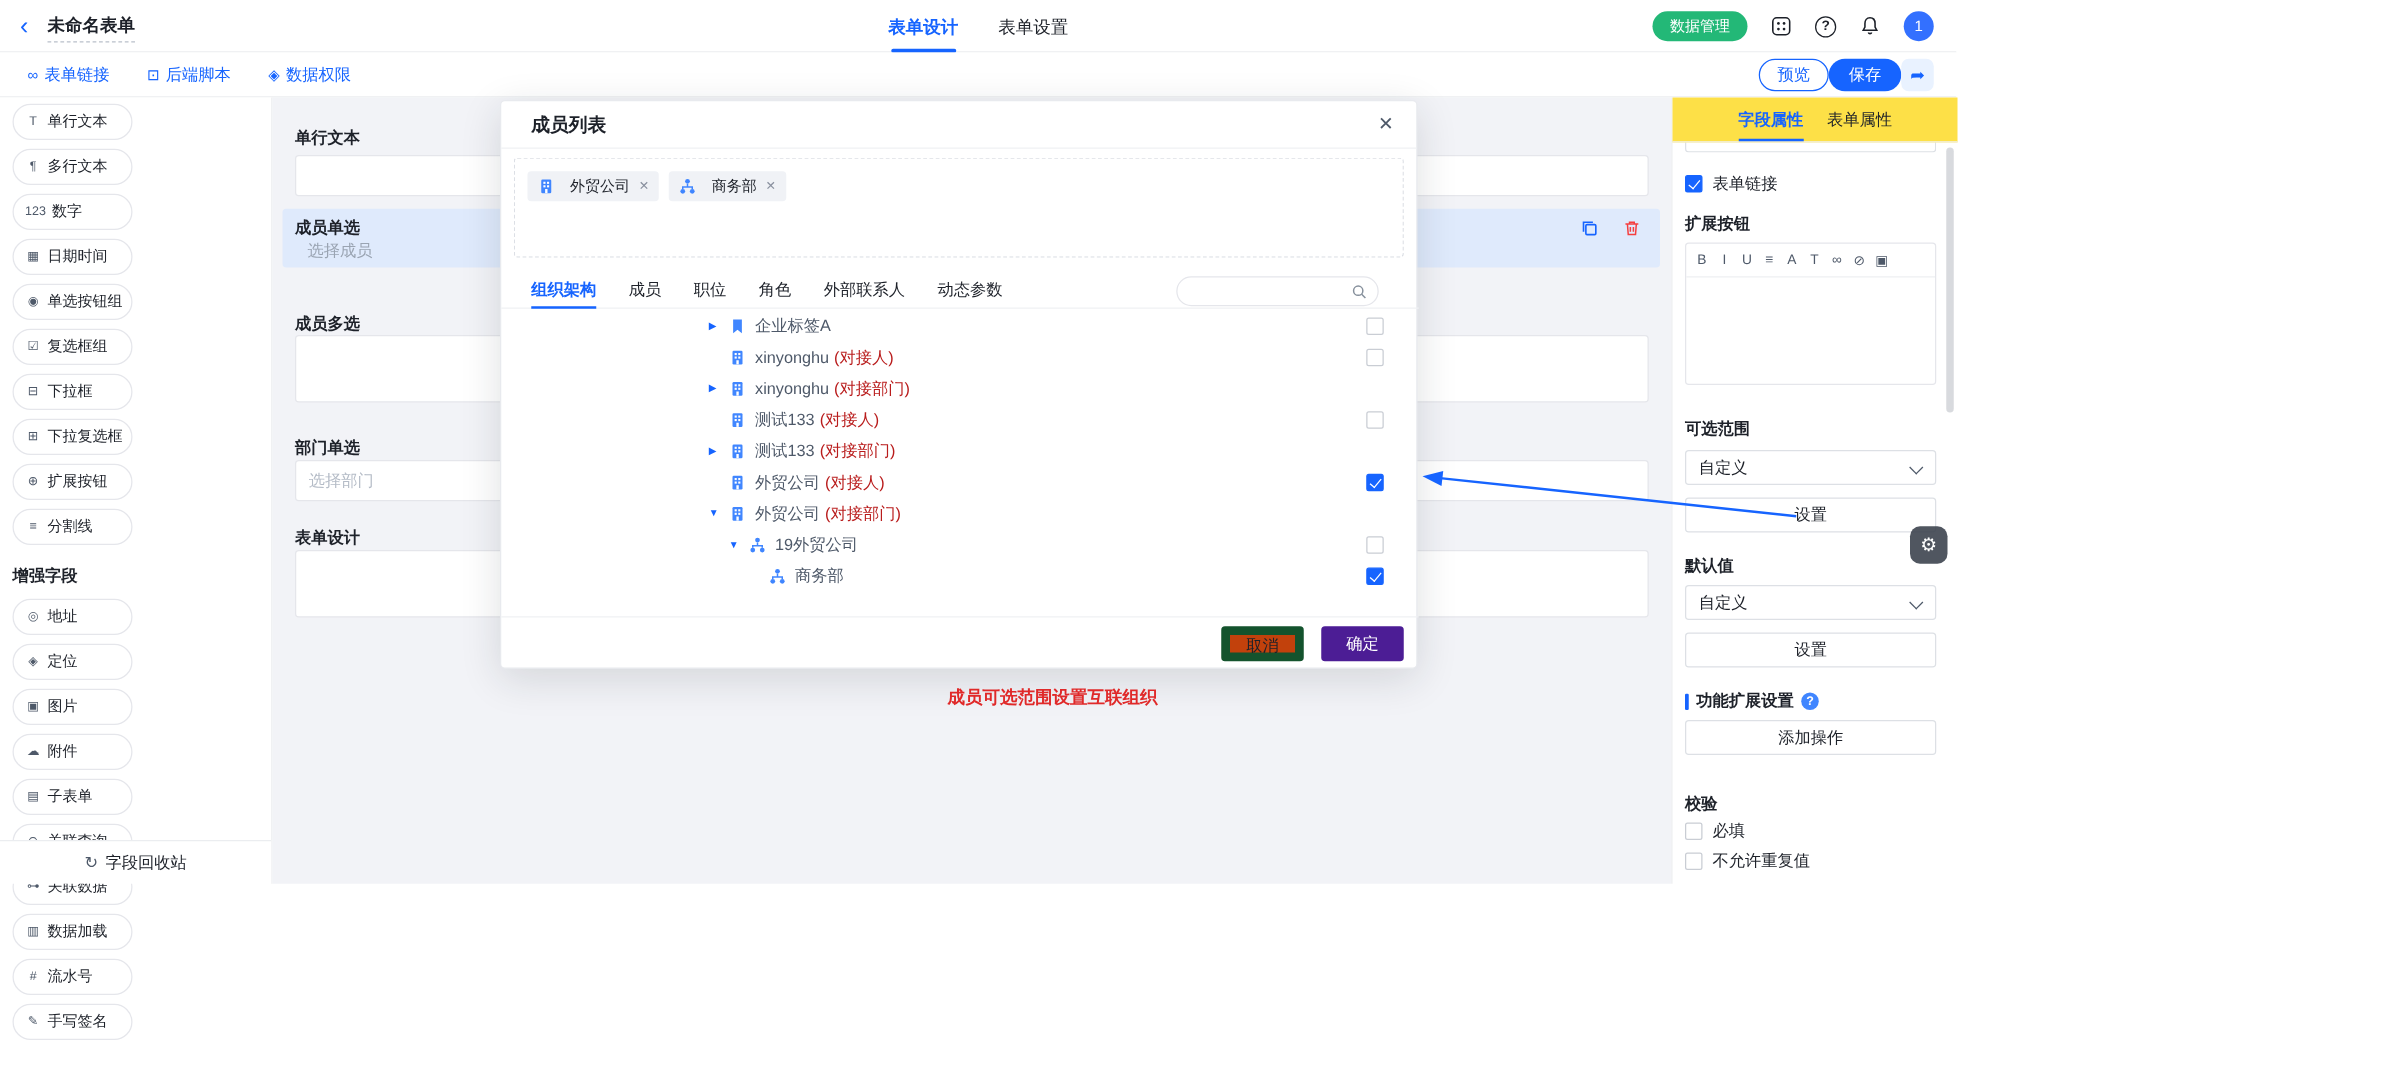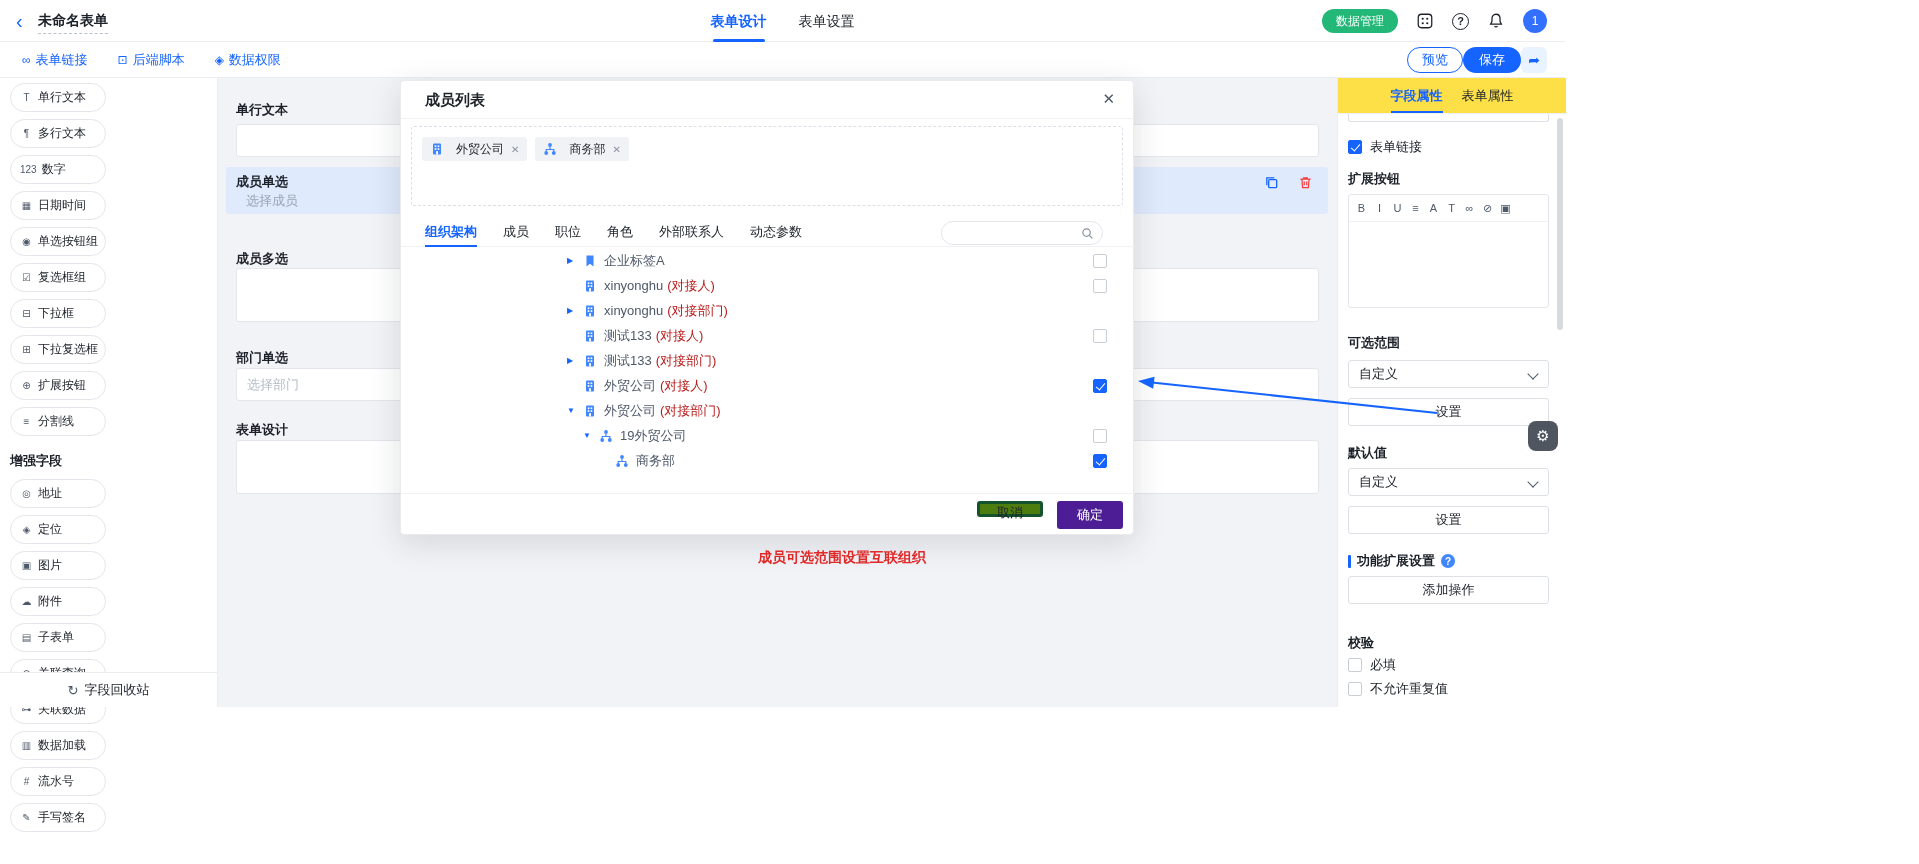--- a/index.html
+++ b/index.html
@@ -84,21 +84,21 @@
   .type-tag .ic-tag, .type-building .ic-building, .type-org .ic-org { display:block; }
   .tw-label { font-size:13px; color:#4e5969; white-space:nowrap;}
   .tw-suffix { font-size:13px; color:#b91c1c; margin-left:4px; white-space:nowrap;}
   .cbx { width:14px; height:14px; border:1px solid #c9cdd4; border-radius:2px; background:#fff; display:inline-block; position:relative; flex:none; cursor:pointer;}
   .cbx.on, .tree-row.checkbox-on .tw-cb { background:#1664ff; border-color:#1664ff;}
   .cbx.on::after, .tree-row.checkbox-on .tw-cb::after { content:""; position:absolute; left:4px; top:1px; width:4px; height:8px; border:solid #fff; border-width:0 1.6px 1.6px 0; transform:rotate(40deg);}
   .tw-cb { margin-left:auto; margin-right:28px; visibility:hidden;}
   .tree-row.checkbox-off .tw-cb, .tree-row.checkbox-on .tw-cb { visibility:visible;}
   #modal-annotation { position:absolute; left:357px; top:302px; color:#e02929; font-size:14px; font-weight:700; white-space:nowrap;}
   #modal-footer { position:absolute; left:0; top:412px; width:734px; height:43px; border-top:1px solid #f0f1f3;}
-  #cancel-btn { position:absolute; right:92px; top:7px; width:66px; height:16px; background:#4d7c0f; border:3px solid #14532d; border-radius:3px; font-size:13px; color:#1d2129; cursor:pointer;}
+  #cancel-btn { position:absolute; right:92px; top:7px; width:66px; height:28px; background:#c2410c; border:7px solid #14532d; border-radius:3px; font-size:13px; color:#1d2129; cursor:pointer;}
   #ok-btn { position:absolute; right:12px; top:7px; width:66px; height:28px; background:#4c1d95; border:none; border-radius:3px; font-size:13px; color:#fff; cursor:pointer;}
 
   
   #right-panel { position:absolute; left:1337px; top:78px; width:228px; height:629px; background:#fff; border-left:1px solid #ebedf0;}
   #panel-tabs { position:absolute; left:0; top:0; width:228px; height:36px; background:#fde047; z-index:2; border-bottom:1px solid #f0f1f3; display:flex; justify-content:center; gap:19px;}
   .ptab { position:relative; line-height:35px; font-size:13px; color:#1d2129; cursor:pointer;}
   .ptab.active { color:#1664ff; font-weight:600;}
   .ptab.active::after { content:""; position:absolute; left:0; right:0; bottom:0; height:2px; background:#1664ff;}
   #partial-input { position:absolute; left:10px; top:28px; width:201px; height:16px; border:1px solid #dde0e5; border-top:none; border-radius:0 0 3px 3px; z-index:1;}
   .p-row { position:absolute; left:10px; display:flex; align-items:center; gap:8px; font-size:13px;}

